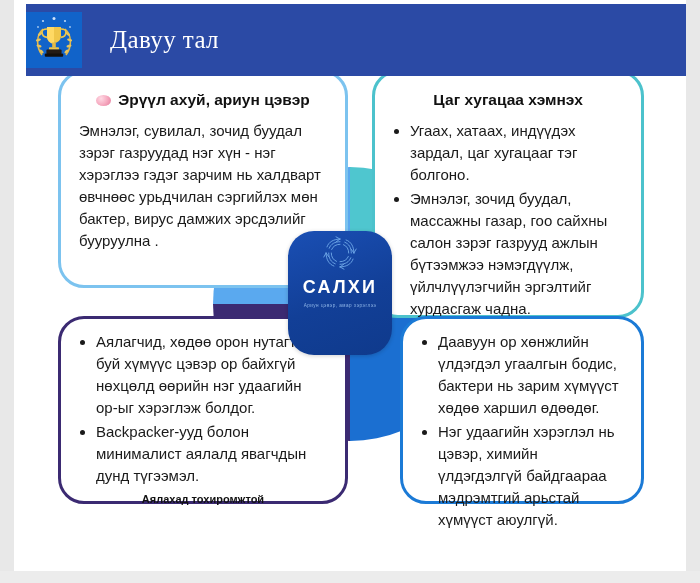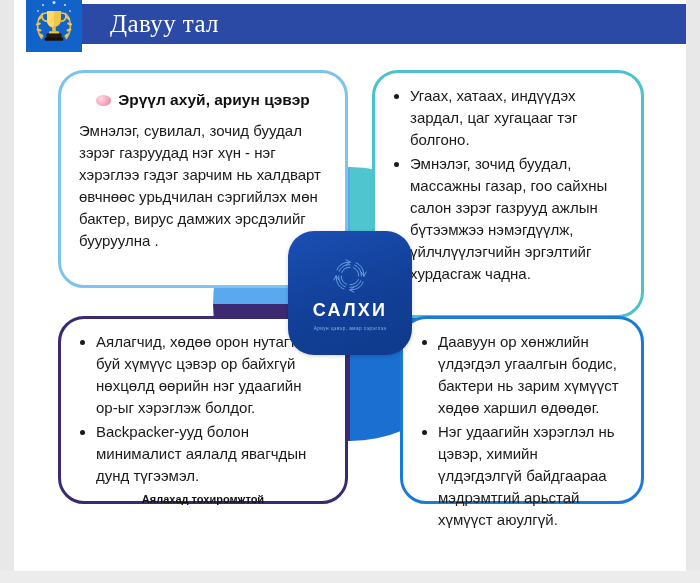--- a/index.html
+++ b/index.html
@@ -38,21 +38,21 @@
     background: #ececec;
     z-index: 40;
   }
 
   
   .header {
     position: absolute;
     left: 26px;
     top: 4px;
     width: 660px;
-    height: 40px;
+    height: 72px;
     background: #2b4aa5;
     display: flex;
     align-items: center;
     z-index: 30;
   }
   .header-badge {
     width: 56px;
     height: 56px;
     background: #1163c9;
     display: flex;
@@ -154,29 +154,29 @@
     margin: 0;
     padding-left: 17px;
   }
   .card-body li { margin: 0 0 2px 0; }
 
   
   .logo-tile {
     position: absolute;
     left: 288px;
     top: 231px;
-    width: 124px;
+    width: 104px;
     height: 124px;
     border-radius: 26px;
     background: linear-gradient(160deg, #1a4fb4 0%, #123f97 55%, #0f3a8c 100%);
     z-index: 25;
     display: flex;
     flex-direction: column;
     align-items: center;
-    justify-content: center;
+    justify-content: flex-start;
     box-shadow: 0 1px 4px rgba(0,0,0,0.18);
   }
   .logo-mark { width: 50px; height: 40px; margin-top: 2px; }
   .logo-word {
     color: #ffffff;
     font-size: 18px;
     font-weight: bold;
     letter-spacing: 2.2px;
     margin-top: 4px;
   }
@@ -241,20 +241,23 @@
     <div class="card-title">
       <span class="soap-icon"></span>
       <span>Эрүүл ахуй, ариун цэвэр</span>
     </div>
     <div class="card-body">
       <p>Эмнэлэг, сувилал, зочид буудал зэрэг газруудад нэг хүн - нэг хэрэглээ гэдэг зарчим нь халдварт өвчнөөс урьдчилан сэргийлэх мөн бактер, вирус дамжих эрсдэлийг бууруулна .</p>
     </div>
   </div>
 
   <div class="card card-tr" style="border-color: rgb(76, 194, 204);">
+    <div class="card-title">
+      <span>Цаг хугацаа хэмнэх</span>
+    </div>
     <div class="card-body">
       <ul>
         <li>Угаах, хатаах, индүүдэх зардал, цаг хугацааг тэг болгоно.</li>
         <li>Эмнэлэг, зочид буудал, массажны газар, гоо сайхны салон зэрэг газрууд ажлын бүтээмжээ нэмэгдүүлж, үйлчлүүлэгчийн эргэлтийг хурдасгаж чадна.</li>
       </ul>
     </div>
   </div>
 
   <div class="card card-bl" style="border-color: rgb(59, 42, 114);">
     <div class="card-body">

